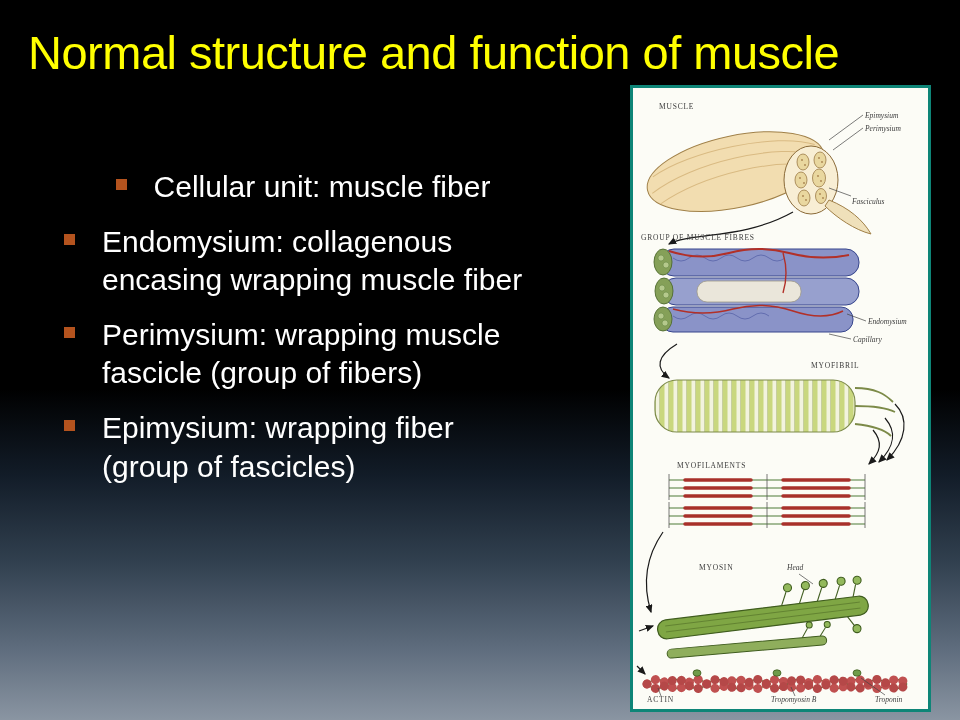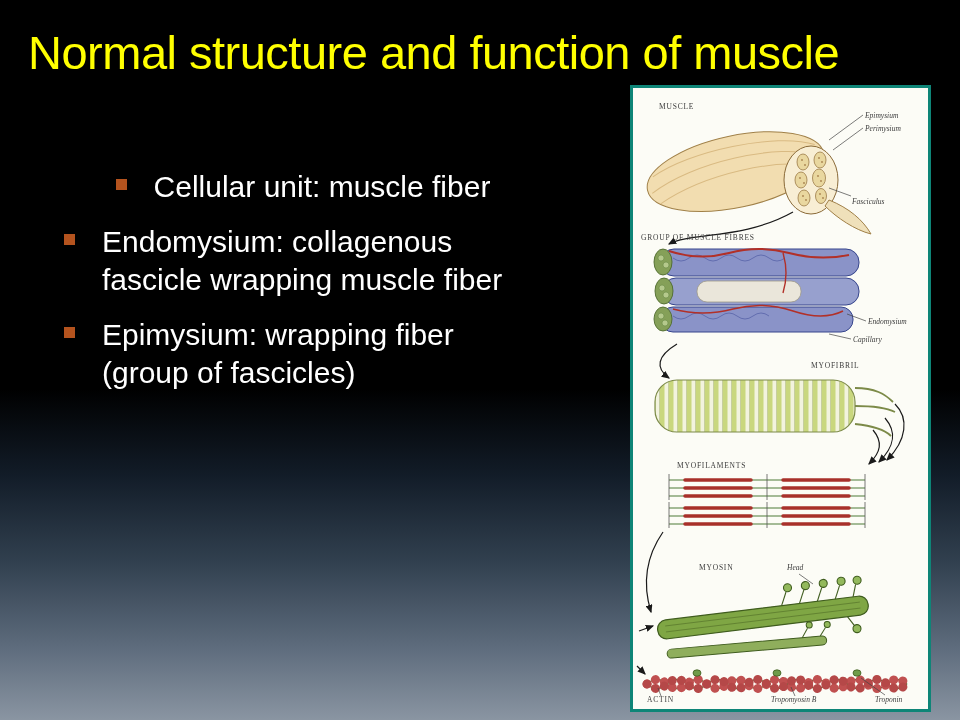--- a/index.html
+++ b/index.html
@@ -40,21 +40,25 @@
 
   <div class="title">Normal structure and function of muscle</div>
 
   <div class="bullet-list">
     <div class="bullet-item">
       <span class="bullet-marker"></span>
       <span class="bullet-text">Cellular unit: muscle fiber</span>
     </div>
     <div class="bullet-item">
       <span class="bullet-marker"></span>
-      <span class="bullet-text">Endomysium: collagenous fascicle wrapping muscle fiber</span>
+      <span class="bullet-text">Endomysium: collagenous encasing wrapping muscle fiber</span>
+    </div>
+    <div class="bullet-item">
+      <span class="bullet-marker"></span>
+      <span class="bullet-text">Perimysium: wrapping muscle fascicle (group of fibers)</span>
     </div>
     <div class="bullet-item">
       <span class="bullet-marker"></span>
       <span class="bullet-text">Epimysium: wrapping fiber (group of fascicles)</span>
     </div>
   </div>
 
   <div class="figure-panel">
     <svg width="295" height="619" viewBox="0 0 295 619">
       <defs>

